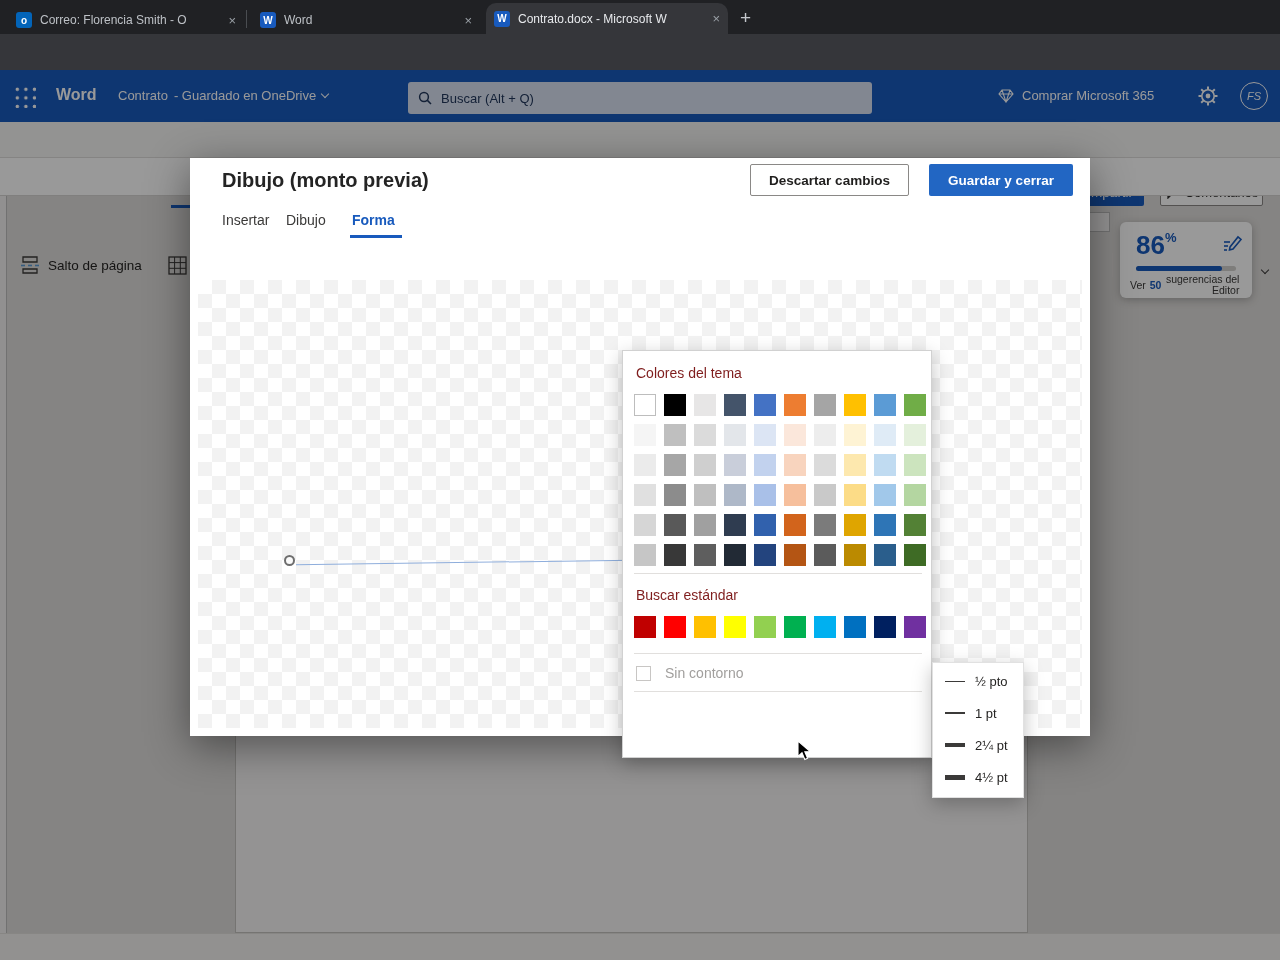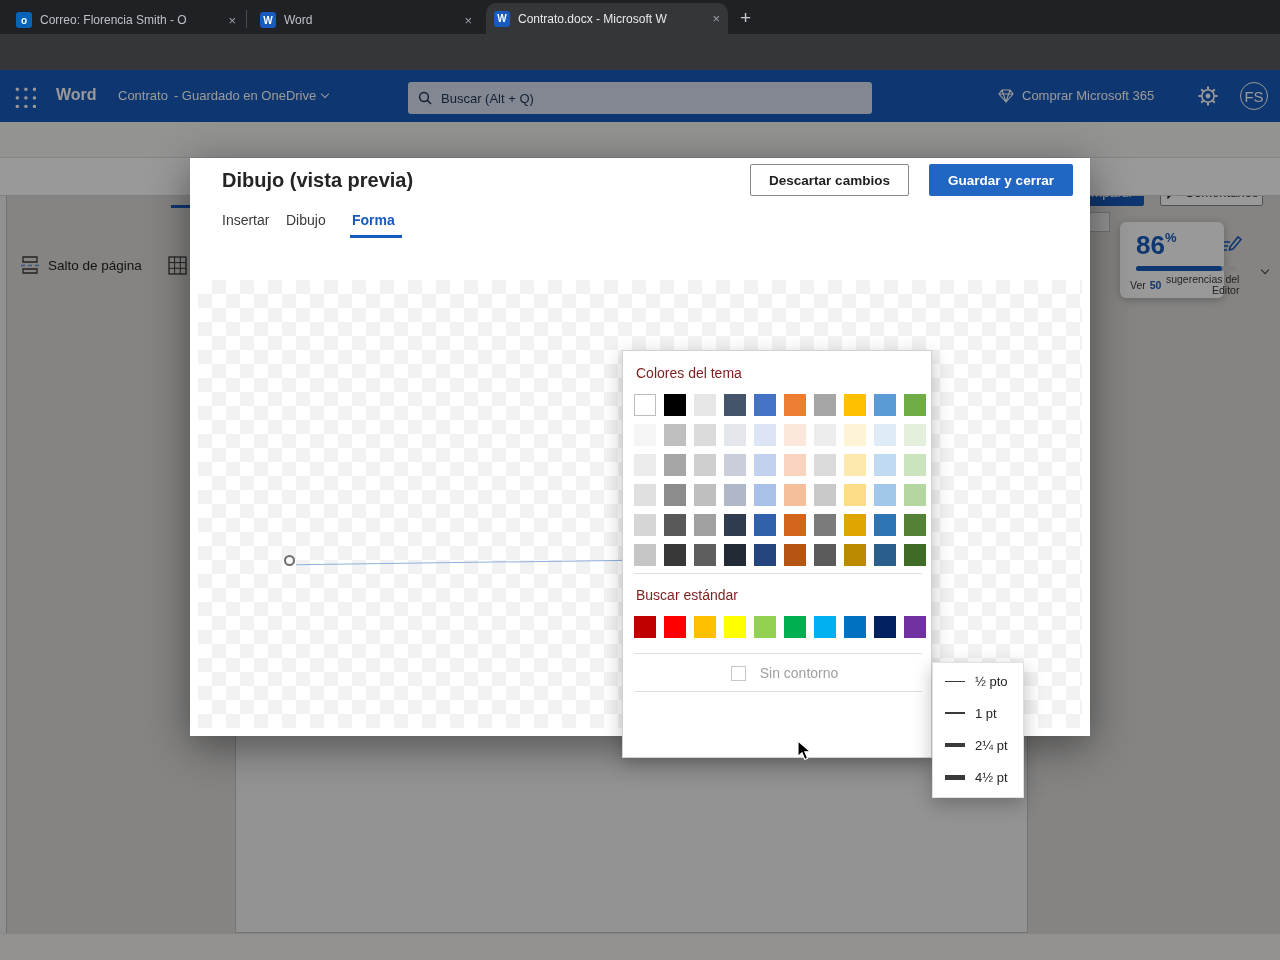--- a/index.html
+++ b/index.html
@@ -32,21 +32,21 @@
   #whead { left:0; top:0; width:1280px; height:52px; background:#185ABD; color:#fff; }
   #waffle { left:13px; top:15px; width:23px; height:23px;
     background-image:radial-gradient(circle,#fff 1.7px,rgba(0,0,0,0) 2px); background-size:8.6px 8.6px; }
   #wapp { left:56px; top:16px; font-size:16px; font-weight:bold; }
   #wtitle { left:118px; top:18px; font-size:13px; display:flex; gap:6px; align-items:center; }
   #wsearch { left:408px; top:12px; width:464px; height:29px; background:#D9E2F2; border-radius:3px;
     display:flex; align-items:center; padding:16px 10px; gap:9px; color:#22375C; font-size:13px; }
   #buy { left:998px; top:18px; font-size:13px; display:flex; gap:8px; align-items:center; }
   #gear { left:1198px; top:16px; }
   #avatar { left:1240px; top:12px; width:28px; height:28px; border:1.5px solid #fff; border-radius:50%;
-    font-size:15px; display:flex; align-items:center; justify-content:center; }
+    font-size:11px; display:flex; align-items:center; justify-content:center;font-style:italic; }
 
   #rtabs { left:0; top:52px; width:1280px; height:36px; background:#F6F5F4; border-bottom:1px solid #DEDCDA; }
   .rtab { top:62px; font-size:13.5px; color:#3B3A39; }
   .rtab.active { color:#185ABD; font-weight:bold; }
   #rtab-underline { left:171px; top:83px; width:51px; height:2.5px; background:#185ABD; }
   #editmode { left:682px; top:56px; width:95px; height:28px; border:1px solid #8A8886; border-radius:2px; background:#F6F5F4;
     display:flex; align-items:center; justify-content:center; gap:6px; font-size:13px; color:#323130; }
   #sharebtn { left:1043px; top:56px; width:101px; height:28px; background:#185ABD; border-radius:2px; color:#fff;
     display:flex; align-items:center; justify-content:center; gap:6px; font-size:13.5px; }
   #commentsbtn { left:1160px; top:56px; width:103px; height:28px; border:1px solid #8A8886; border-radius:2px; background:#fff;
@@ -62,21 +62,21 @@
     transform:rotate(45deg); margin-top:-3px; }
   .chv.r { transform:rotate(-45deg); }
 
   
   #leftstrip { left:0; top:126px; width:7px; height:737px; background:#F2F1F0; border-right:1px solid #BDBDBD; }
   #page { left:235px; top:126px; width:793px; height:737px; background:#F7F6F5; border:1px solid #C3C1BF; }
   #doctext { left:333px; top:131px; width:580px; height:27px; overflow:hidden; font-size:12.5px; line-height:13.5px; color:#2B2B2B; }
   #doctext .l1 { font-style:italic; }
   #fragbox { left:1032px; top:142px; width:78px; height:20px; background:#F7F6F5; border:1px solid #BDBDBD;
     font-size:12px; color:#555; padding-left:18px; line-height:18px; }
-  #ecard { left:1120px; top:152px; width:104px; height:76px; background:#fff; border-radius:6px; box-shadow:0 2px 8px rgba(0,0,0,.25); }
+  #ecard { left:1120px; top:152px; width:132px; height:76px; background:#fff; border-radius:6px; box-shadow:0 2px 8px rgba(0,0,0,.25); }
   #escore { left:16px; top:8px; font-size:26px; font-weight:bold; color:#185ABD; }
   #epct { font-size:13px; vertical-align:12px; }
   #ebar { left:16px; top:44px; width:100px; height:5px; background:#D2D0CE; border-radius:3px; }
   #ebarfill { height:5px; background:#185ABD; border-radius:3px; }
   #etext { left:10px; top:52px; width:118px; font-size:10.5px; color:#3B3A39; display:flex; gap:4px; align-items:center; }
   #etext b { color:#185ABD; }
 
   
   #statusbar { left:0; top:863px; width:1280px; height:27px; background:#F3F2F1; border-top:1px solid #E1DFDD;
     font-size:12px; color:#323130; }
@@ -108,21 +108,21 @@
   
   #omenu { left:622px; top:350px; width:310px; height:408px; background:#fff; border:1px solid #D1D1D1;
     box-shadow:0 6px 18px rgba(0,0,0,.25); z-index:12; }
   .mtitle { left:13px; font-size:14px; color:#7f1d1d; }
   #themegrid { left:11px; top:43px; width:292px; display:grid; grid-template-columns:repeat(10,22px); gap:8px; }
   #stdgrid { left:11px; top:265px; width:292px; display:grid; grid-template-columns:repeat(10,22px); gap:8px; }
   .swatch { width:22px; height:22px; }
   .swatch.white { border:1px solid #BDBDBD; }
   .mdiv { left:11px; width:288px; height:1px; background:#E1DFDD; }
   .mrow { left:0; width:310px; height:32px; display:flex; align-items:center; gap:14px; padding-left:13px;
-    font-size:14px; color:#252423;justify-content:center; }
+    font-size:14px; color:#252423; }
   .mrow .chv.r { position:absolute; right:16px; }
   #row-weight { background:#EDEBE9; }
   #nooutline { color:#A19F9D; }
   #nooutline .box { width:15px; height:15px; border:1px solid #C8C6C4; background:#fff; }
   .wicon { width:20px; display:flex; flex-direction:column; gap:2.5px; }
   .wicon i { display:block; background:#2E74B5; }
   .dicon { width:20px; display:flex; flex-direction:column; gap:3px; }
   .dicon i { display:block; height:1.5px;
     background-image:repeating-linear-gradient(90deg,#3B3A39 0 3px,rgba(0,0,0,0) 3px 5px); }
   .dicon i.dot { background-image:repeating-linear-gradient(90deg,#3B3A39 0 1.5px,rgba(0,0,0,0) 1.5px 3.5px); }
@@ -391,21 +391,21 @@
       
       
       
       
     </div>
 
     <div id="dim" class="abs"></div>
   </div>
 
   <div id="dlg" class="abs">
-    <div id="dlg-title" class="abs">Dibujo (vista previa)</div>
+    <div id="dlg-title" class="abs">Dibujo (monto previa)</div>
     <div id="dlg-discard" class="abs">Descartar cambios</div>
     <div id="dlg-save" class="abs">Guardar y cerrar</div>
 
     <span class="dtab abs" style="left:32px;">Insertar</span>
     <span class="dtab abs" style="left:96px;">Dibujo</span>
     <span class="dtab active abs" style="left:162px;">Forma</span>
     <div id="dtab-underline" class="abs"></div>
 
     <div id="dtoolbar" class="abs">
       <div class="titem abs" style="left:20px;">

